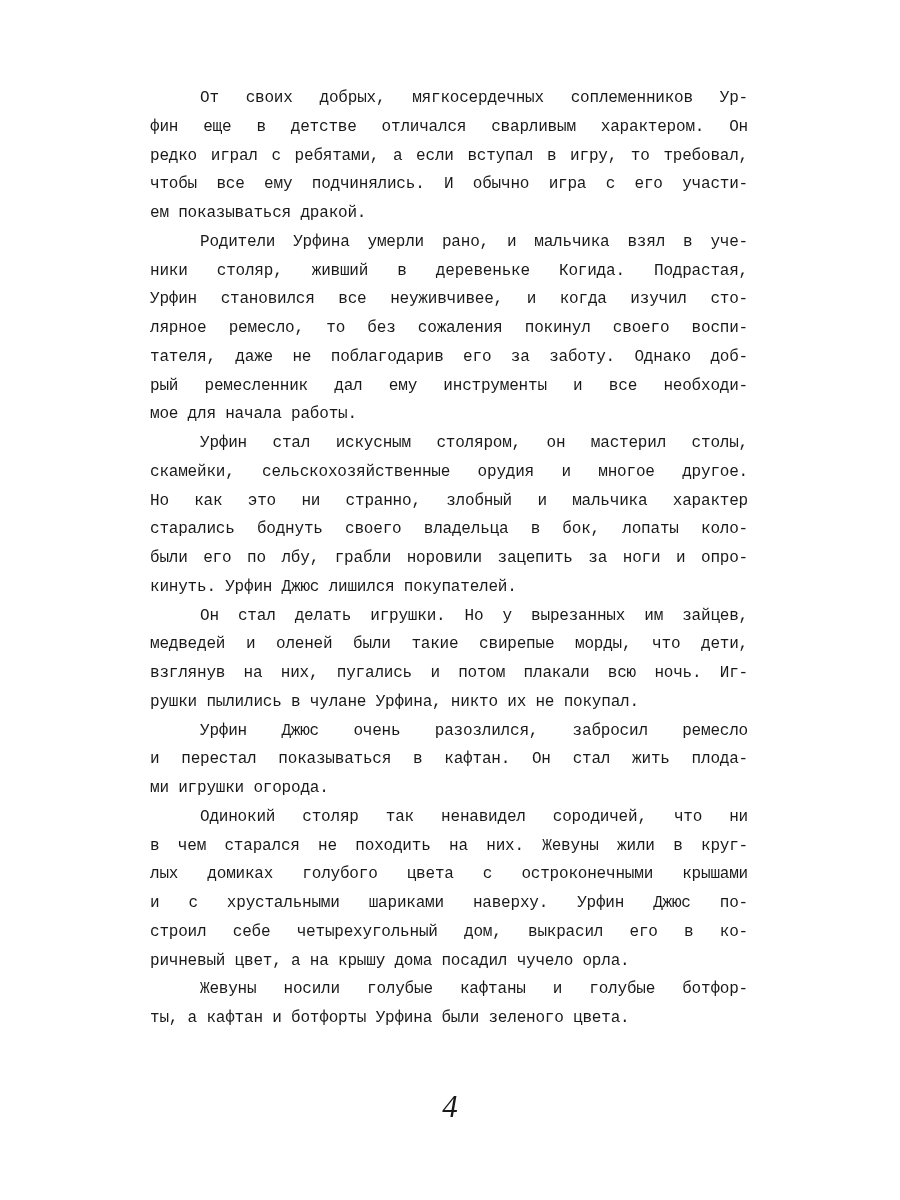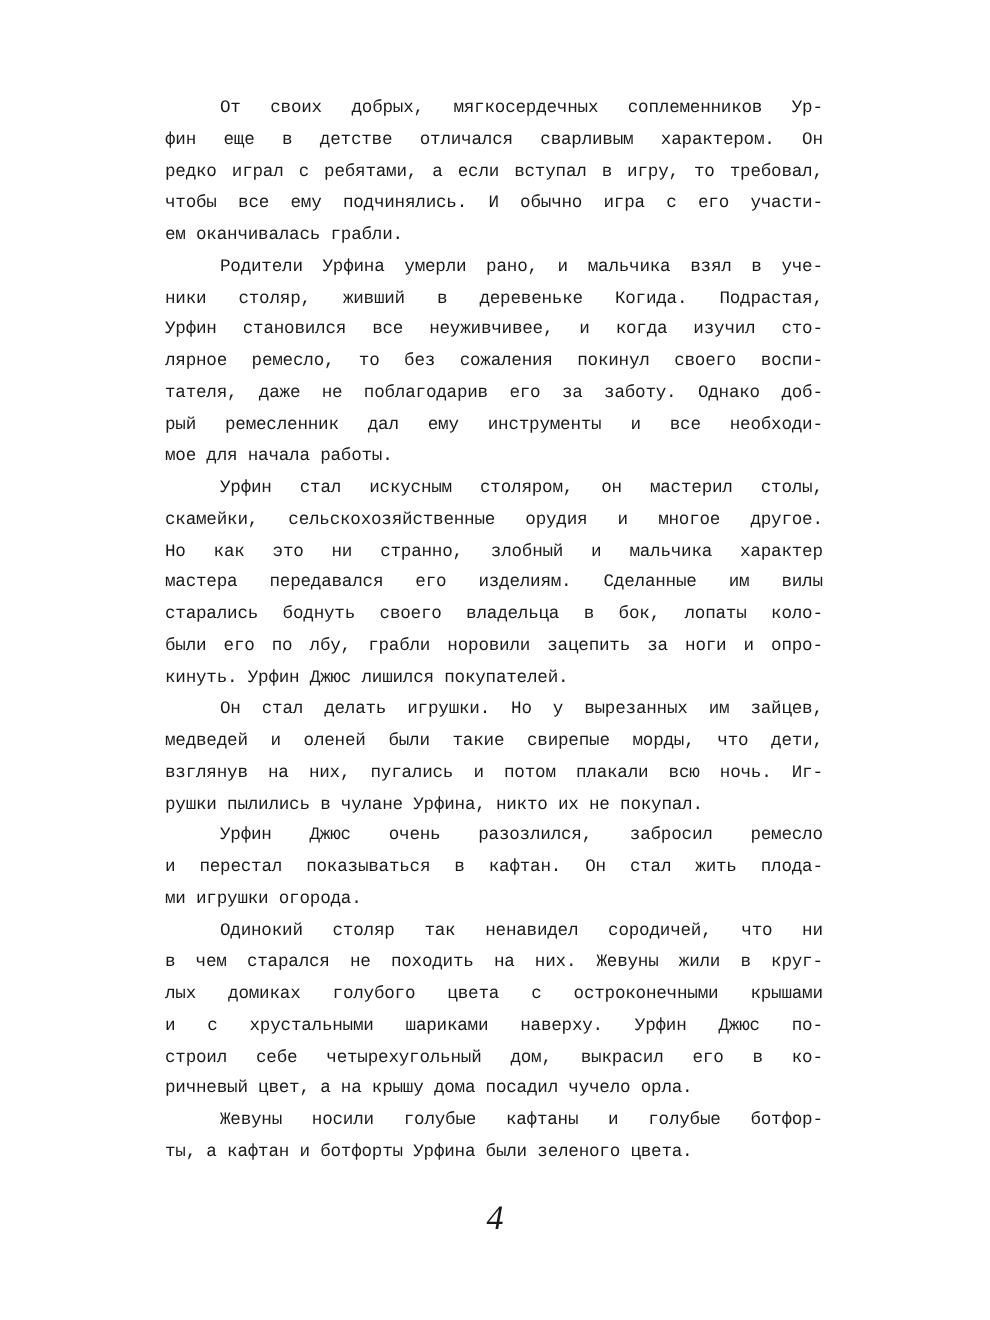--- a/index.html
+++ b/index.html
@@ -55,36 +55,35 @@
 </style>
 </head>
 <body style="--page-bg: #ffffff; --text-color: #191919;">
 
 <main class="text-block">
     <p class="para">
       <span class="line first">От своих добрых, мягкосердечных соплеменников Ур-</span>
       <span class="line">фин еще в детстве отличался сварливым характером. Он</span>
       <span class="line">редко играл с ребятами, а если вступал в игру, то требовал,</span>
       <span class="line">чтобы все ему подчинялись. И обычно игра с его участи-</span>
-      <span class="line last">ем оканчивалась грабли.</span>
+      <span class="line last">ем показываться дракой.</span>
     </p>
     <p class="para">
       <span class="line first">Родители Урфина умерли рано, и мальчика взял в уче-</span>
       <span class="line">ники столяр, живший в деревеньке Когида. Подрастая,</span>
       <span class="line">Урфин становился все неуживчивее, и когда изучил сто-</span>
       <span class="line">лярное ремесло, то без сожаления покинул своего воспи-</span>
       <span class="line">тателя, даже не поблагодарив его за заботу. Однако доб-</span>
       <span class="line">рый ремесленник дал ему инструменты и все необходи-</span>
       <span class="line last">мое для начала работы.</span>
     </p>
     <p class="para">
       <span class="line first">Урфин стал искусным столяром, он мастерил столы,</span>
       <span class="line">скамейки, сельскохозяйственные орудия и многое другое.</span>
       <span class="line">Но как это ни странно, злобный и мальчика характер</span>
-      <span class="line">мастера передавался его изделиям. Сделанные им вилы</span>
       <span class="line">старались боднуть своего владельца в бок, лопаты коло-</span>
       <span class="line">были его по лбу, грабли норовили зацепить за ноги и опро-</span>
       <span class="line last">кинуть. Урфин Джюс лишился покупателей.</span>
     </p>
     <p class="para">
       <span class="line first">Он стал делать игрушки. Но у вырезанных им зайцев,</span>
       <span class="line">медведей и оленей были такие свирепые морды, что дети,</span>
       <span class="line">взглянув на них, пугались и потом плакали всю ночь. Иг-</span>
       <span class="line last">рушки пылились в чулане Урфина, никто их не покупал.</span>
     </p>

